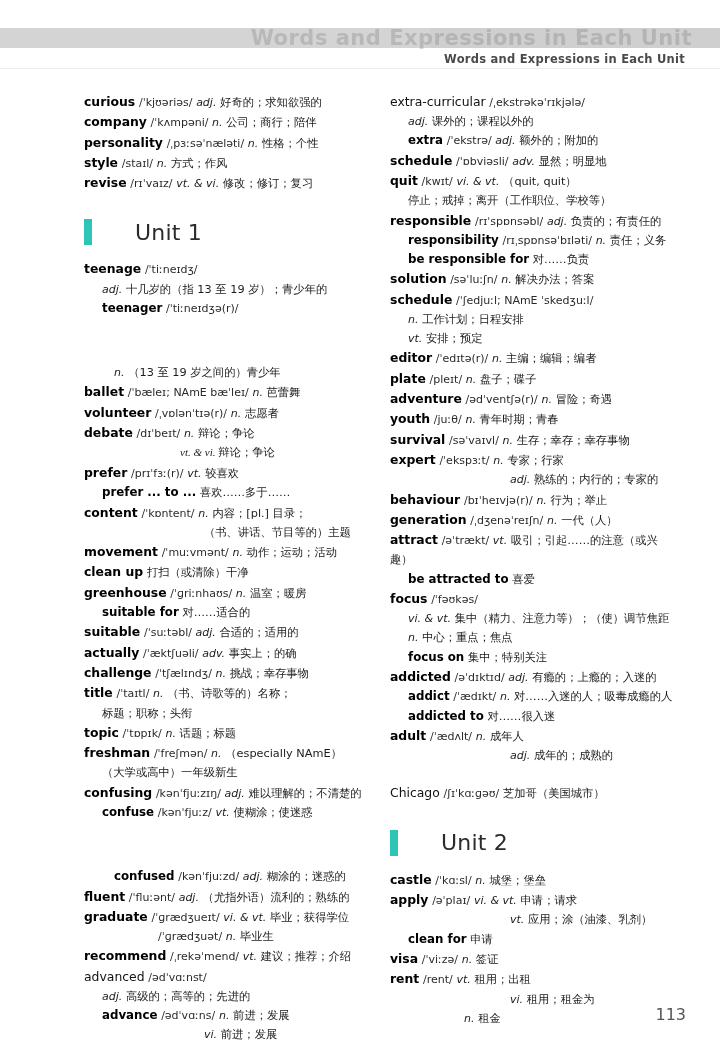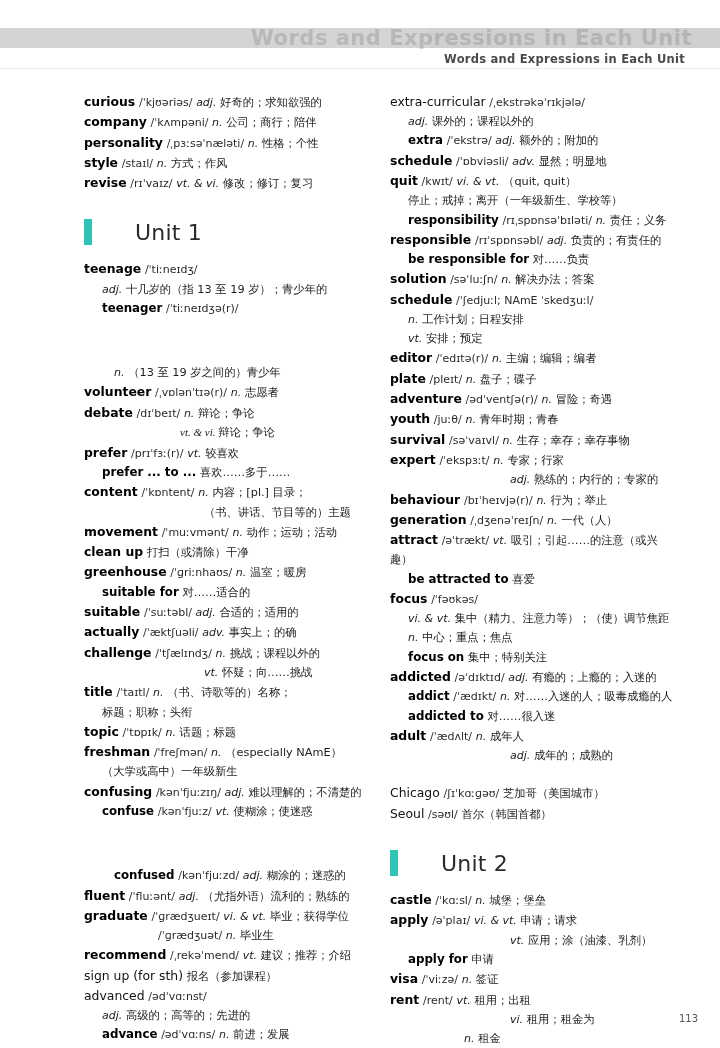--- a/index.html
+++ b/index.html
@@ -136,23 +136,23 @@
   }
   .sub {
     font-weight: 700;
     font-size: 11.8px;
     color: #000;
   }
 
   
   .folio {
     position: absolute;
-    right: 22px;
+    right: 34px;
     bottom: 24px;
-    font-size: 10px;
+    font-size: 16px;
     color: #555;
   }
 </style>
 </head>
 <body>
 
 <div class="header-band"></div>
 <div class="header-band-right"></div>
 <div class="header-ghost">Words and Expressions in Each Unit</div>
 <div class="running-head">Words and Expressions in Each Unit</div>
@@ -172,67 +172,66 @@
     <div class="unit-heading">
       <div class="unit-bar" style="background: rgb(46, 196, 182);"></div>
       <div class="unit-label">Unit 1</div>
     </div>
 
     <div id="left-entries">
         <div class="line"><span class="hw">teenage</span> <span class="ph">/ˈtiːneɪdʒ/</span></div>
         <div class="line indent1"><span class="pos">adj.</span> <span class="zh">十几岁的（指 13 至 19 岁）；青少年的</span></div>
         <div class="line indent1"><span class="sub">teenager</span> <span class="ph">/ˈtiːneɪdʒə(r)/</span></div>
         <div class="line indent2"><span class="pos">n.</span> <span class="zh">（13 至 19 岁之间的）青少年</span></div>
+        <div class="line"><span class="hw">ballet</span> <span class="ph">/ˈbæleɪ; NAmE bæˈleɪ/</span> <span class="pos">n.</span> <span class="zh">芭蕾舞</span></div>
         <div class="line"><span class="hw">volunteer</span> <span class="ph">/ˌvɒlənˈtɪə(r)/</span> <span class="pos">n.</span> <span class="zh">志愿者</span></div>
         <div class="line"><span class="hw">debate</span> <span class="ph">/dɪˈbeɪt/</span> <span class="pos">n.</span> <span class="zh">辩论；争论</span></div>
         <div class="line right-ind"><span class="pos">vt. &amp; vi.</span> <span class="zh">辩论；争论</span></div>
         <div class="line"><span class="hw">prefer</span> <span class="ph">/prɪˈfɜː(r)/</span> <span class="pos">vt.</span> <span class="zh">较喜欢</span></div>
         <div class="line indent1"><span class="sub">prefer ... to ...</span> <span class="zh">喜欢……多于……</span></div>
         <div class="line"><span class="hw">content</span> <span class="ph">/ˈkɒntent/</span> <span class="pos">n.</span> <span class="zh">内容；[pl.] 目录；</span></div>
         <div class="line right-ind2"><span class="zh">（书、讲话、节目等的）主题</span></div>
         <div class="line"><span class="hw">movement</span> <span class="ph">/ˈmuːvmənt/</span> <span class="pos">n.</span> <span class="zh">动作；运动；活动</span></div>
         <div class="line"><span class="hw">clean up</span> <span class="zh">打扫（或清除）干净</span></div>
         <div class="line"><span class="hw">greenhouse</span> <span class="ph">/ˈɡriːnhaʊs/</span> <span class="pos">n.</span> <span class="zh">温室；暖房</span></div>
         <div class="line indent1"><span class="sub">suitable for</span> <span class="zh">对……适合的</span></div>
         <div class="line"><span class="hw">suitable</span> <span class="ph">/ˈsuːtəbl/</span> <span class="pos">adj.</span> <span class="zh">合适的；适用的</span></div>
         <div class="line"><span class="hw">actually</span> <span class="ph">/ˈæktʃuəli/</span> <span class="pos">adv.</span> <span class="zh">事实上；的确</span></div>
-        <div class="line"><span class="hw">challenge</span> <span class="ph">/ˈtʃælɪndʒ/</span> <span class="pos">n.</span> <span class="zh">挑战；课程以外的</span></div>
-        <div class="line right-ind2"><span class="pos">vt.</span> <span class="zh">怀疑；向……挑战</span></div>
+        <div class="line"><span class="hw">challenge</span> <span class="ph">/ˈtʃælɪndʒ/</span> <span class="pos">n.</span> <span class="zh">挑战；幸存事物</span></div>
         <div class="line"><span class="hw">title</span> <span class="ph">/ˈtaɪtl/</span> <span class="pos">n.</span> <span class="zh">（书、诗歌等的）名称；</span></div>
         <div class="line indent1"><span class="zh">标题；职称；头衔</span></div>
         <div class="line"><span class="hw">topic</span> <span class="ph">/ˈtɒpɪk/</span> <span class="pos">n.</span> <span class="zh">话题；标题</span></div>
         <div class="line"><span class="hw">freshman</span> <span class="ph">/ˈfreʃmən/</span> <span class="pos">n.</span> <span class="zh">（especially NAmE）</span></div>
         <div class="line indent1"><span class="zh">（大学或高中）一年级新生</span></div>
         <div class="line"><span class="hw">confusing</span> <span class="ph">/kənˈfjuːzɪŋ/</span> <span class="pos">adj.</span> <span class="zh">难以理解的；不清楚的</span></div>
         <div class="line indent1"><span class="sub">confuse</span> <span class="ph">/kənˈfjuːz/</span> <span class="pos">vt.</span> <span class="zh">使糊涂；使迷惑</span></div>
         <div class="line indent2"><span class="sub">confused</span> <span class="ph">/kənˈfjuːzd/</span> <span class="pos">adj.</span> <span class="zh">糊涂的；迷惑的</span></div>
         <div class="line"><span class="hw">fluent</span> <span class="ph">/ˈfluːənt/</span> <span class="pos">adj.</span> <span class="zh">（尤指外语）流利的；熟练的</span></div>
         <div class="line"><span class="hw">graduate</span> <span class="ph">/ˈɡrædʒueɪt/</span> <span class="pos">vi. &amp; vt.</span> <span class="zh">毕业；获得学位</span></div>
         <div class="line right-ind3"><span class="ph">/ˈɡrædʒuət/</span> <span class="pos">n.</span> <span class="zh">毕业生</span></div>
         <div class="line"><span class="hw">recommend</span> <span class="ph">/ˌrekəˈmend/</span> <span class="pos">vt.</span> <span class="zh">建议；推荐；介绍</span></div>
-        <div class="line"><span class="hw-plain">sign up (for sth)</span> <span class="zh">报名（参加课程）</span></div>
         <div class="line"><span class="hw-plain">advanced</span> <span class="ph">/ədˈvɑːnst/</span></div>
         <div class="line indent1"><span class="pos">adj.</span> <span class="zh">高级的；高等的；先进的</span></div>
         <div class="line indent1"><span class="sub">advance</span> <span class="ph">/ədˈvɑːns/</span> <span class="pos">n.</span> <span class="zh">前进；发展</span></div>
         <div class="line right-ind2"><span class="pos">vi.</span> <span class="zh">前进；发展</span></div>
         <div class="line right-ind2"><span class="pos">vt.</span> <span class="zh">发展；促进</span></div>
         <div class="line"><span class="hw">literature</span> <span class="ph">/ˈlɪtrətʃə(r)/</span> <span class="pos">n.</span> <span class="zh">文学；文学作品</span></div>
       </div>
   </div>
 
   <div class="col col-right">
     <div id="right-entries">
         <div class="line"><span class="hw-plain">extra-curricular</span> <span class="ph">/ˌekstrəkəˈrɪkjələ/</span></div>
         <div class="line indent1"><span class="pos">adj.</span> <span class="zh">课外的；课程以外的</span></div>
         <div class="line indent1"><span class="sub">extra</span> <span class="ph">/ˈekstrə/</span> <span class="pos">adj.</span> <span class="zh">额外的；附加的</span></div>
         <div class="line"><span class="hw">schedule</span> <span class="ph">/ˈɒbviəsli/</span> <span class="pos">adv.</span> <span class="zh">显然；明显地</span></div>
         <div class="line"><span class="hw">quit</span> <span class="ph">/kwɪt/</span> <span class="pos">vi. &amp; vt.</span> <span class="zh">（quit, quit）</span></div>
-        <div class="line indent1"><span class="zh">停止；戒掉；离开（一年级新生、学校等）</span></div>
+        <div class="line indent1"><span class="zh">停止；戒掉；离开（工作职位、学校等）</span></div>
+        <div class="line"><span class="hw">responsible</span> <span class="ph">/rɪˈspɒnsəbl/</span> <span class="pos">adj.</span> <span class="zh">负责的；有责任的</span></div>
         <div class="line indent1"><span class="sub">responsibility</span> <span class="ph">/rɪˌspɒnsəˈbɪləti/</span> <span class="pos">n.</span> <span class="zh">责任；义务</span></div>
-        <div class="line"><span class="hw">responsible</span> <span class="ph">/rɪˈspɒnsəbl/</span> <span class="pos">adj.</span> <span class="zh">负责的；有责任的</span></div>
         <div class="line indent1"><span class="sub">be responsible for</span> <span class="zh">对……负责</span></div>
         <div class="line"><span class="hw">solution</span> <span class="ph">/səˈluːʃn/</span> <span class="pos">n.</span> <span class="zh">解决办法；答案</span></div>
         <div class="line"><span class="hw">schedule</span> <span class="ph">/ˈʃedjuːl; NAmE ˈskedʒuːl/</span></div>
         <div class="line indent1"><span class="pos">n.</span> <span class="zh">工作计划；日程安排</span></div>
         <div class="line indent1"><span class="pos">vt.</span> <span class="zh">安排；预定</span></div>
         <div class="line"><span class="hw">editor</span> <span class="ph">/ˈedɪtə(r)/</span> <span class="pos">n.</span> <span class="zh">主编；编辑；编者</span></div>
         <div class="line"><span class="hw">plate</span> <span class="ph">/pleɪt/</span> <span class="pos">n.</span> <span class="zh">盘子；碟子</span></div>
         <div class="line"><span class="hw">adventure</span> <span class="ph">/ədˈventʃə(r)/</span> <span class="pos">n.</span> <span class="zh">冒险；奇遇</span></div>
         <div class="line"><span class="hw">youth</span> <span class="ph">/juːθ/</span> <span class="pos">n.</span> <span class="zh">青年时期；青春</span></div>
         <div class="line"><span class="hw">survival</span> <span class="ph">/səˈvaɪvl/</span> <span class="pos">n.</span> <span class="zh">生存；幸存；幸存事物</span></div>
@@ -248,33 +247,32 @@
         <div class="line indent1"><span class="sub">focus on</span> <span class="zh">集中；特别关注</span></div>
         <div class="line"><span class="hw">addicted</span> <span class="ph">/əˈdɪktɪd/</span> <span class="pos">adj.</span> <span class="zh">有瘾的；上瘾的；入迷的</span></div>
         <div class="line indent1"><span class="sub">addict</span> <span class="ph">/ˈædɪkt/</span> <span class="pos">n.</span> <span class="zh">对……入迷的人；吸毒成瘾的人</span></div>
         <div class="line indent1"><span class="sub">addicted to</span> <span class="zh">对……很入迷</span></div>
         <div class="line"><span class="hw">adult</span> <span class="ph">/ˈædʌlt/</span> <span class="pos">n.</span> <span class="zh">成年人</span></div>
         <div class="line right-ind2"><span class="pos">adj.</span> <span class="zh">成年的；成熟的</span></div>
       </div>
 
     <div id="right-proper" style="margin-top:18px;">
         <div class="line"><span class="hw-plain">Chicago</span> <span class="ph">/ʃɪˈkɑːɡəʊ/</span> <span class="zh">芝加哥（美国城市）</span></div>
-        <div class="line"><span class="hw-plain">Seoul</span> <span class="ph">/səʊl/</span> <span class="zh">首尔（韩国首都）</span></div>
       </div>
 
     <div class="unit-heading">
       <div class="unit-bar" style="background: rgb(46, 196, 182);"></div>
       <div class="unit-label">Unit 2</div>
     </div>
 
     <div id="right-unit2">
         <div class="line"><span class="hw">castle</span> <span class="ph">/ˈkɑːsl/</span> <span class="pos">n.</span> <span class="zh">城堡；堡垒</span></div>
         <div class="line"><span class="hw">apply</span> <span class="ph">/əˈplaɪ/</span> <span class="pos">vi. &amp; vt.</span> <span class="zh">申请；请求</span></div>
         <div class="line right-ind2"><span class="pos">vt.</span> <span class="zh">应用；涂（油漆、乳剂）</span></div>
-        <div class="line indent1"><span class="sub">apply for</span> <span class="zh">申请</span></div>
+        <div class="line indent1"><span class="sub">clean for</span> <span class="zh">申请</span></div>
         <div class="line"><span class="hw">visa</span> <span class="ph">/ˈviːzə/</span> <span class="pos">n.</span> <span class="zh">签证</span></div>
         <div class="line"><span class="hw">rent</span> <span class="ph">/rent/</span> <span class="pos">vt.</span> <span class="zh">租用；出租</span></div>
         <div class="line right-ind2"><span class="pos">vi.</span> <span class="zh">租用；租金为</span></div>
         <div class="line right-ind3"><span class="pos">n.</span> <span class="zh">租金</span></div>
       </div>
   </div>
 
 </div>
 
 <div class="folio">113</div>

